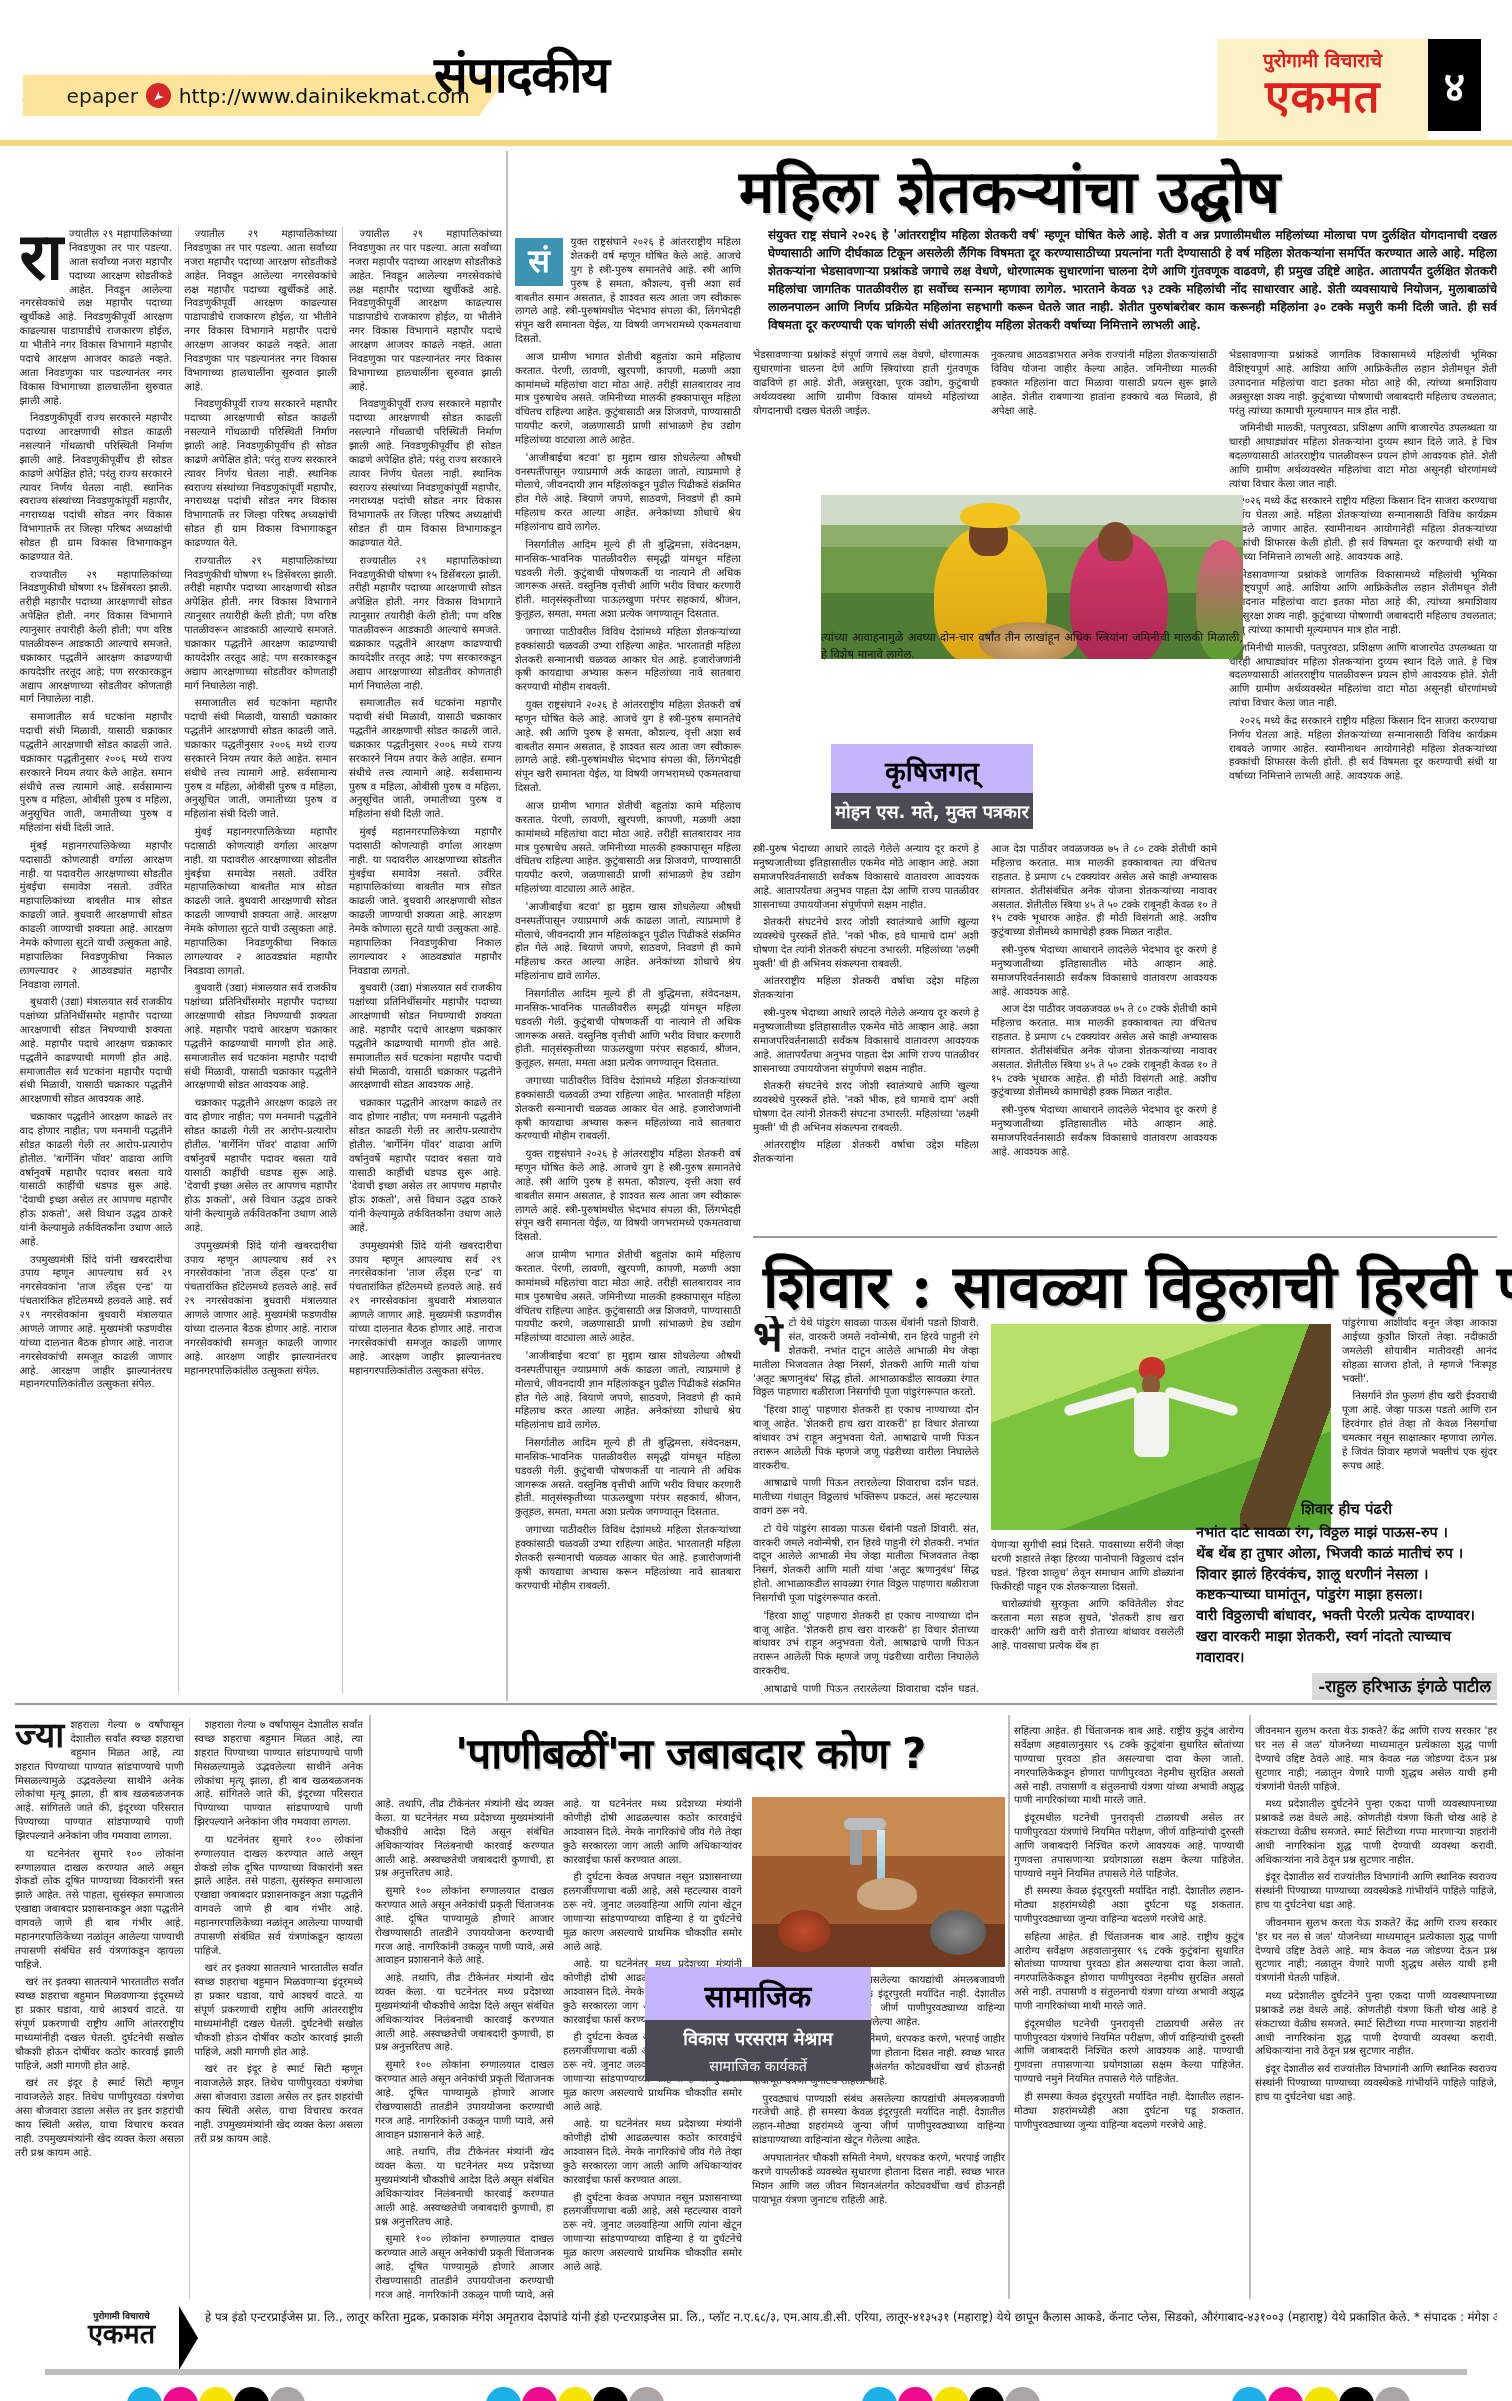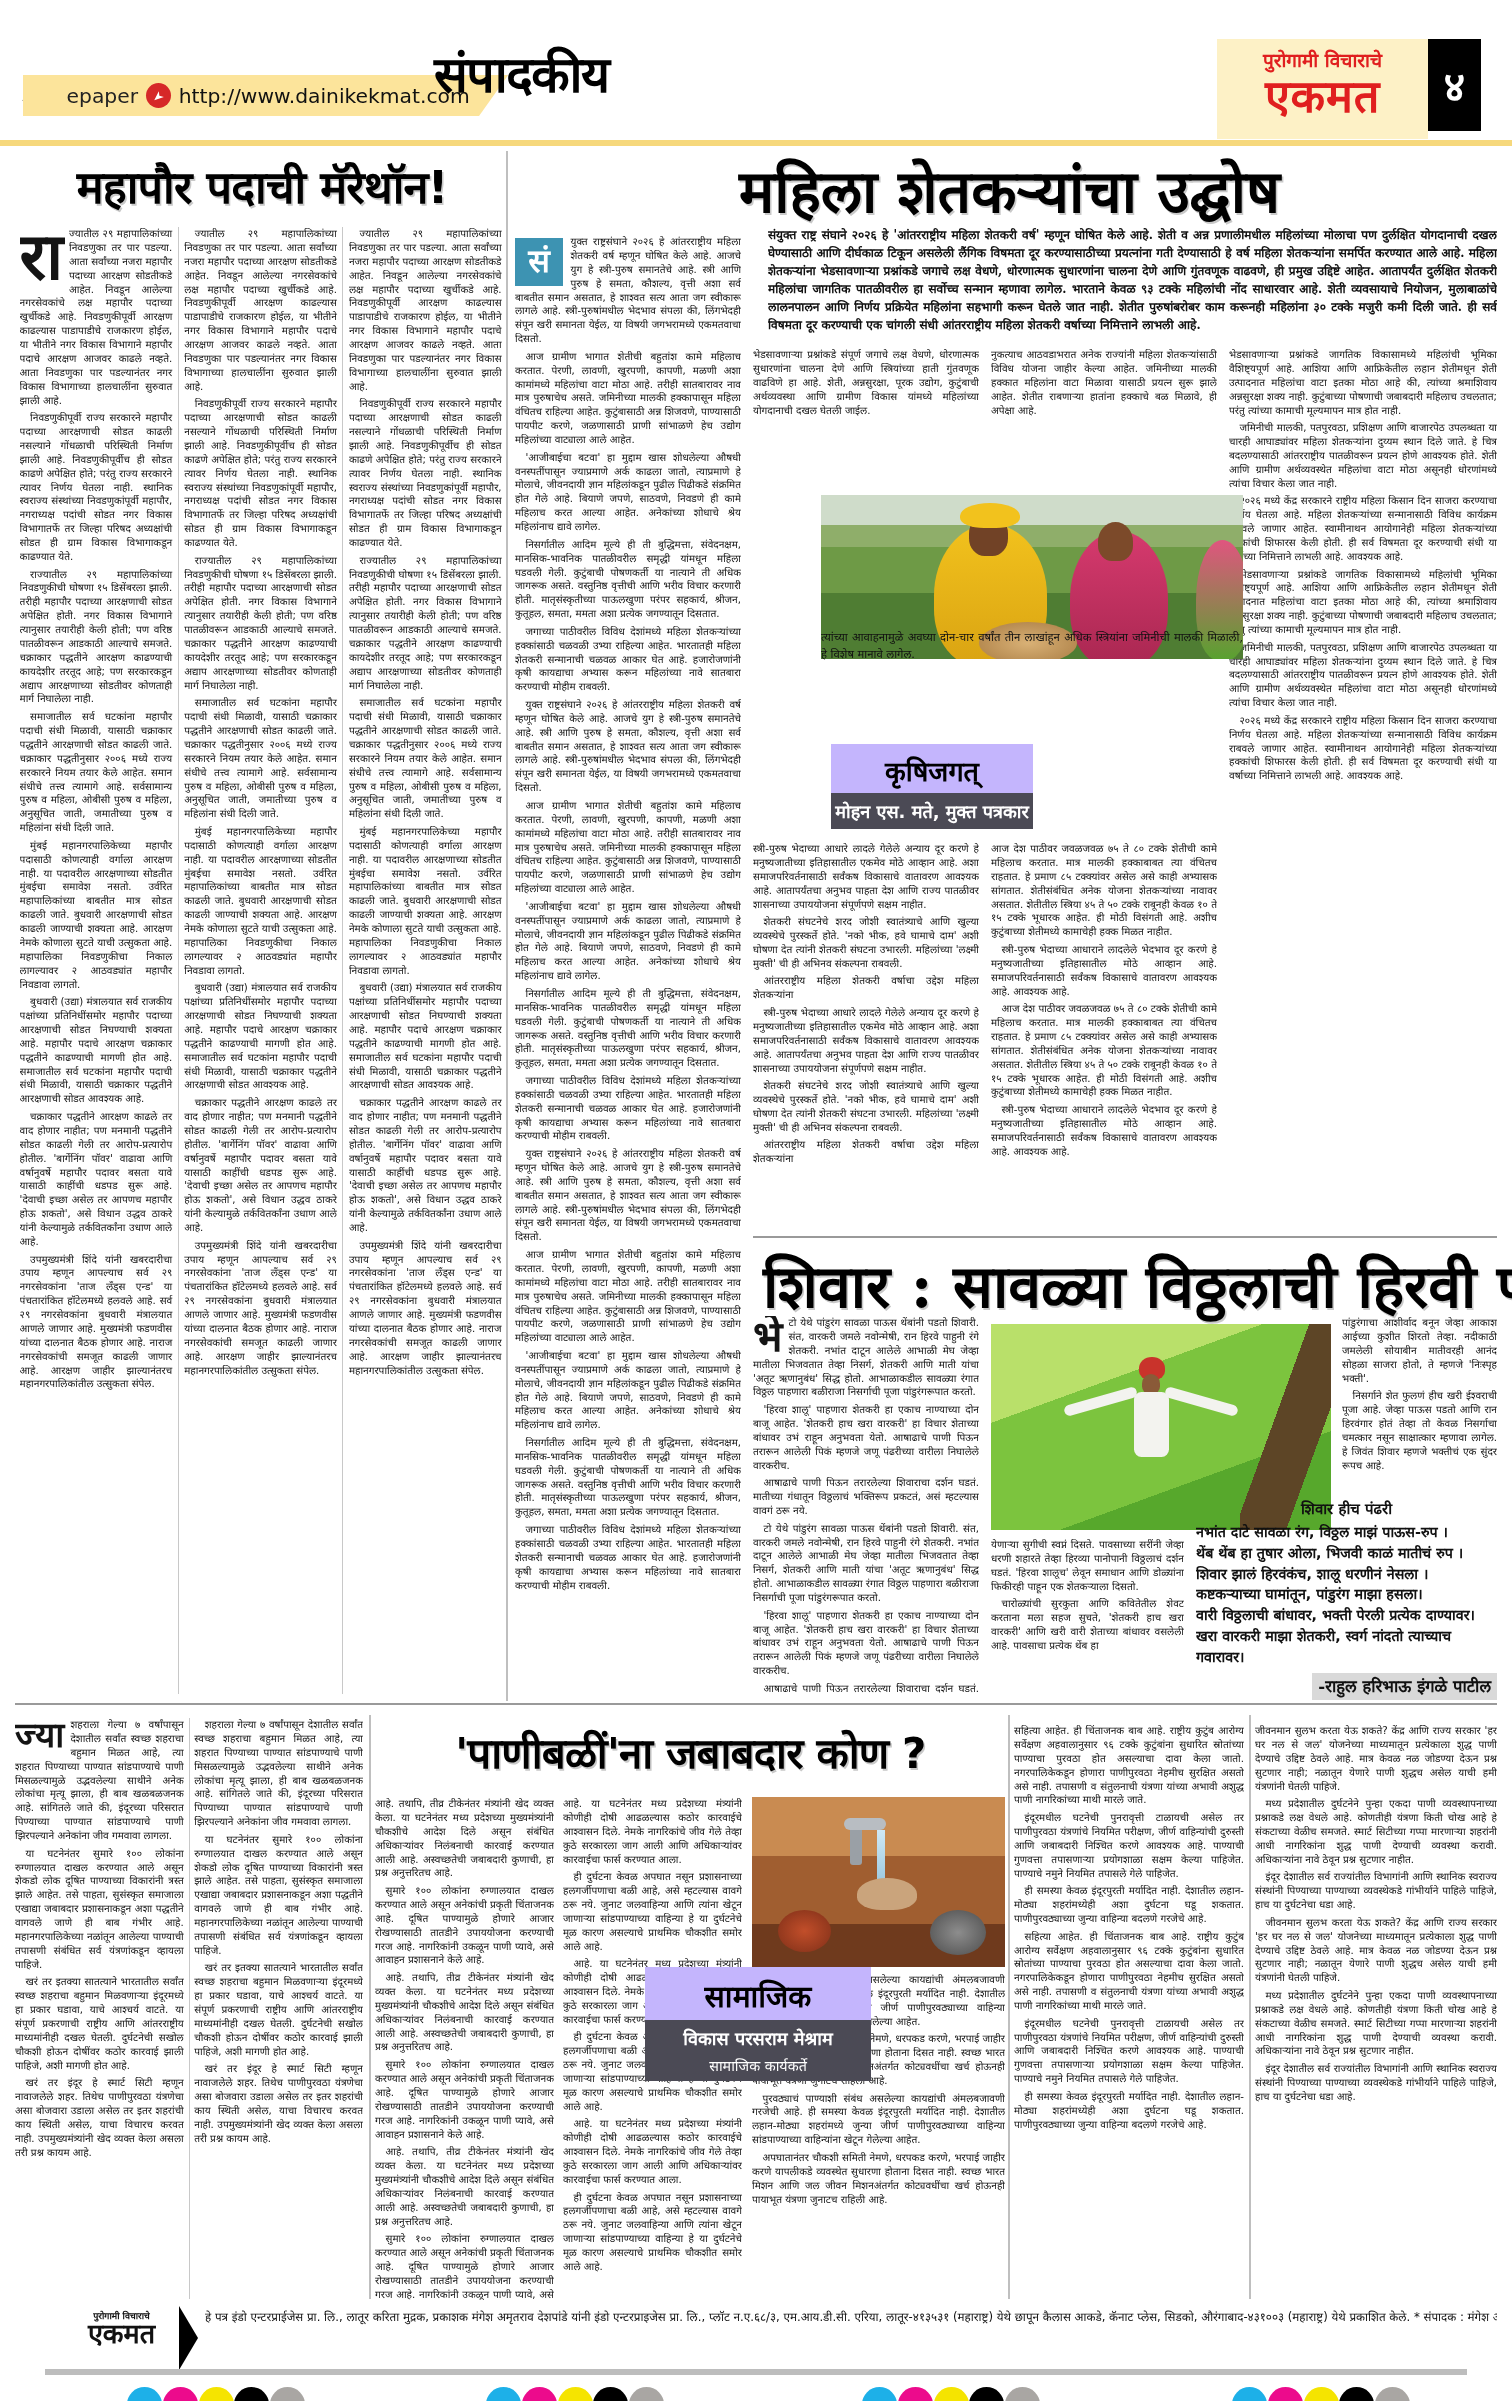--- a/index.html
+++ b/index.html
@@ -84,21 +84,20 @@
     <span class="url">http://www.dainikekmat.com</span>
   </div>
   <div class="abs section-title" style="left:434px;top:39px;">संपादकीय</div>
   <div class="abs masthead" style="left:1217px;top:39px;width:211px;height:92px;">
     <div class="tag">पुरोगामी विचाराचे</div>
     <div class="ttl">एकमत</div>
   </div>
   <div class="abs pagebox" style="left:1428px;top:39px;width:53px;height:92px;">४</div>
   <div class="abs rule-y" style="left:0;top:140px;width:1512px;height:6px;"></div>
 
-  <div class="abs headline hl-sans" style="left:19.6px;top:155px;width:485px;font-size:45px;">महापौर पदाची मॅरेथॉन!</div>
   <div class="abs headline hl-serif" style="left:520px;top:149px;width:979px;font-size:59px;">महिला शेतकऱ्यांचा उद्घोष</div>
 
   <div class="abs vrule" style="left:506px;top:151px;height:1550px;"></div>
 
   <div class="abs body-txt cols3" style="left:19.6px;top:227px;width:482px;height:1467px;">
     <span class="dropcap">रा</span>
     <div>
         <p>ज्यातील २९ महापालिकांच्या निवडणुका तर पार पडल्या. आता सर्वांच्या नजरा महापौर पदाच्या आरक्षण सोडतीकडे आहेत. निवडून आलेल्या नगरसेवकांचे लक्ष महापौर पदाच्या खुर्चीकडे आहे. निवडणुकीपूर्वी आरक्षण काढल्यास पाडापाडीचे राजकारण होईल, या भीतीने नगर विकास विभागाने महापौर पदाचे आरक्षण आजवर काढले नव्हते. आता निवडणुका पार पडल्यानंतर नगर विकास विभागाच्या हालचालींना सुरुवात झाली आहे.</p>
         <p>निवडणुकीपूर्वी राज्य सरकारने महापौर पदाच्या आरक्षणाची सोडत काढली नसल्याने गोंधळाची परिस्थिती निर्माण झाली आहे. निवडणुकीपूर्वीच ही सोडत काढणे अपेक्षित होते; परंतु राज्य सरकारने त्यावर निर्णय घेतला नाही. स्थानिक स्वराज्य संस्थांच्या निवडणुकांपूर्वी महापौर, नगराध्यक्ष पदांची सोडत नगर विकास विभागातर्फे तर जिल्हा परिषद अध्यक्षांची सोडत ही ग्राम विकास विभागाकडून काढण्यात येते.</p>
         <p>राज्यातील २९ महापालिकांच्या निवडणुकीची घोषणा १५ डिसेंबरला झाली. तरीही महापौर पदाच्या आरक्षणाची सोडत अपेक्षित होती. नगर विकास विभागाने त्यानुसार तयारीही केली होती; पण वरिष्ठ पातळीवरून आडकाठी आल्याचे समजते. चक्राकार पद्धतीने आरक्षण काढण्याची कायदेशीर तरतूद आहे; पण सरकारकडून अद्याप आरक्षणाच्या सोडतीवर कोणताही मार्ग निघालेला नाही.</p>

